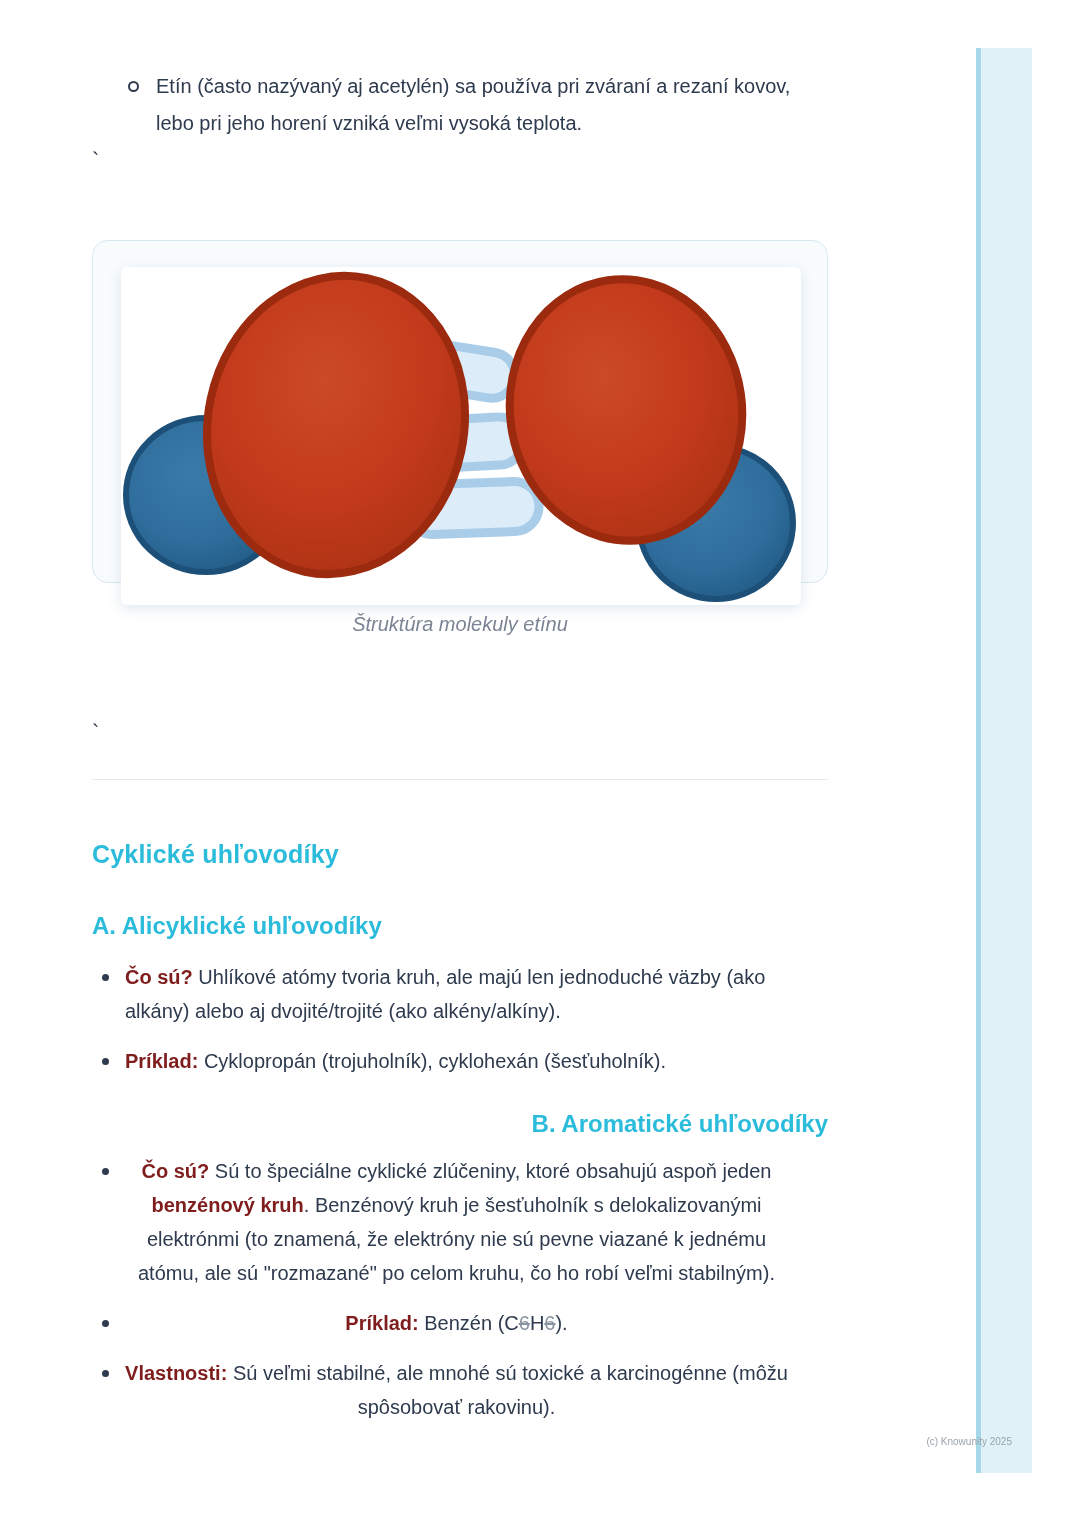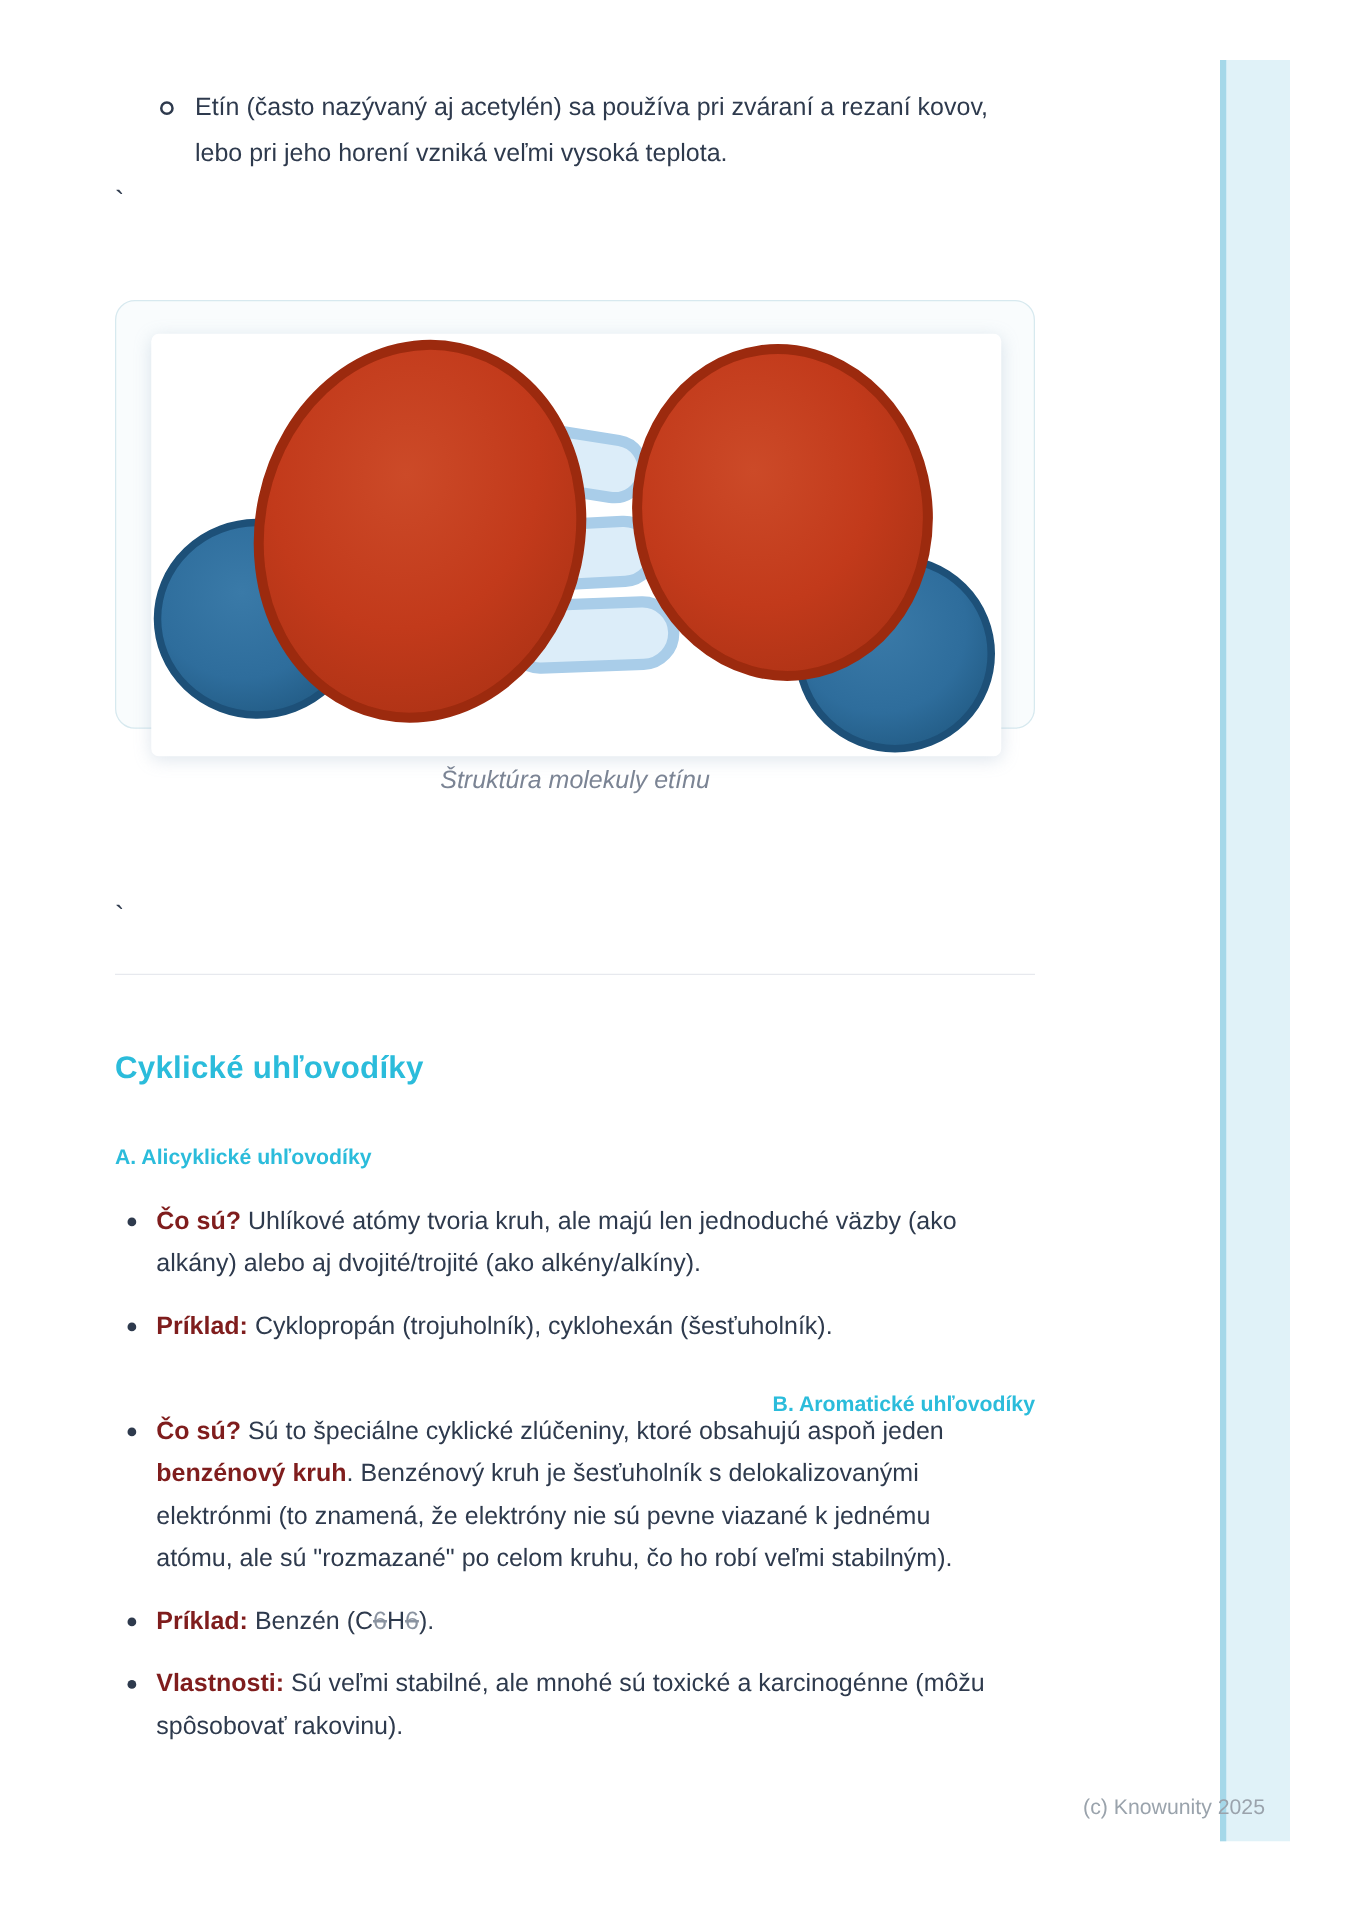--- a/index.html
+++ b/index.html
@@ -64,25 +64,25 @@
     font-style:italic;font-size:20px;color:#7b8494;
   }
 
   .divider{
     position:absolute;left:92px;width:736px;top:779px;
     border:none;border-top:1px solid #e7e9ee;margin:0;
   }
 
   h2,h3{margin:0;color:#2bbcdb;font-weight:bold;}
   h2{font-size:25px;line-height:40px;letter-spacing:0.2px;}
-  h3{font-size:17px;line-height:32px;}
+  h3{font-size:24px;line-height:32px;}
 
   .watermark{
     position:absolute;top:1436px;right:68px;
-    font-size:17px;color:#9aa3ac;z-index:3;
+    font-size:10px;color:#9aa3ac;z-index:3;
   }
 </style>
 </head>
 <body>
 
 <div class="page">
 
   <div class="accent-strip"></div>
 
   <ul class="circle-list block" style="top:46px;">
@@ -131,21 +131,21 @@
 
   <h3 class="block" style="top:888px;">A. Alicyklické uhľovodíky</h3>
 
   <ul class="disc-list block" style="top:938px;">
     <li><b>Čo sú?</b><span> Uhlíkové atómy tvoria kruh, ale majú len jednoduché väzby (ako alkány) alebo aj dvojité/trojité (ako alkény/alkíny).</span></li>
     <li><b>Príklad:</b><span> Cyklopropán (trojuholník), cyklohexán (šesťuholník).</span></li>
   </ul>
 
   <h3 class="block" style="top:1086px;text-align:right;">B. Aromatické uhľovodíky</h3>
 
-  <ul class="disc-list block" style="top:1106px;">
+  <ul class="disc-list block" style="top:1132px;text-align:center;">
     <li><b>Čo sú?</b><span> Sú to špeciálne cyklické zlúčeniny, ktoré obsahujú aspoň jeden </span><b>benzénový kruh</b><span>. Benzénový kruh je šesťuholník s delokalizovanými elektrónmi (to znamená, že elektróny nie sú pevne viazané k jednému atómu, ale sú "rozmazané" po celom kruhu, čo ho robí veľmi stabilným).</span></li>
     <li><b>Príklad:</b><span> Benzén (C</span><s>6</s><span>H</span><s>6</s><span>).</span></li>
     <li><b>Vlastnosti:</b><span> Sú veľmi stabilné, ale mnohé sú toxické a karcinogénne (môžu spôsobovať rakovinu).</span></li>
   </ul>
 
   <div class="watermark">(c) Knowunity 2025</div>
 
 </div>
 
 </body></html>

